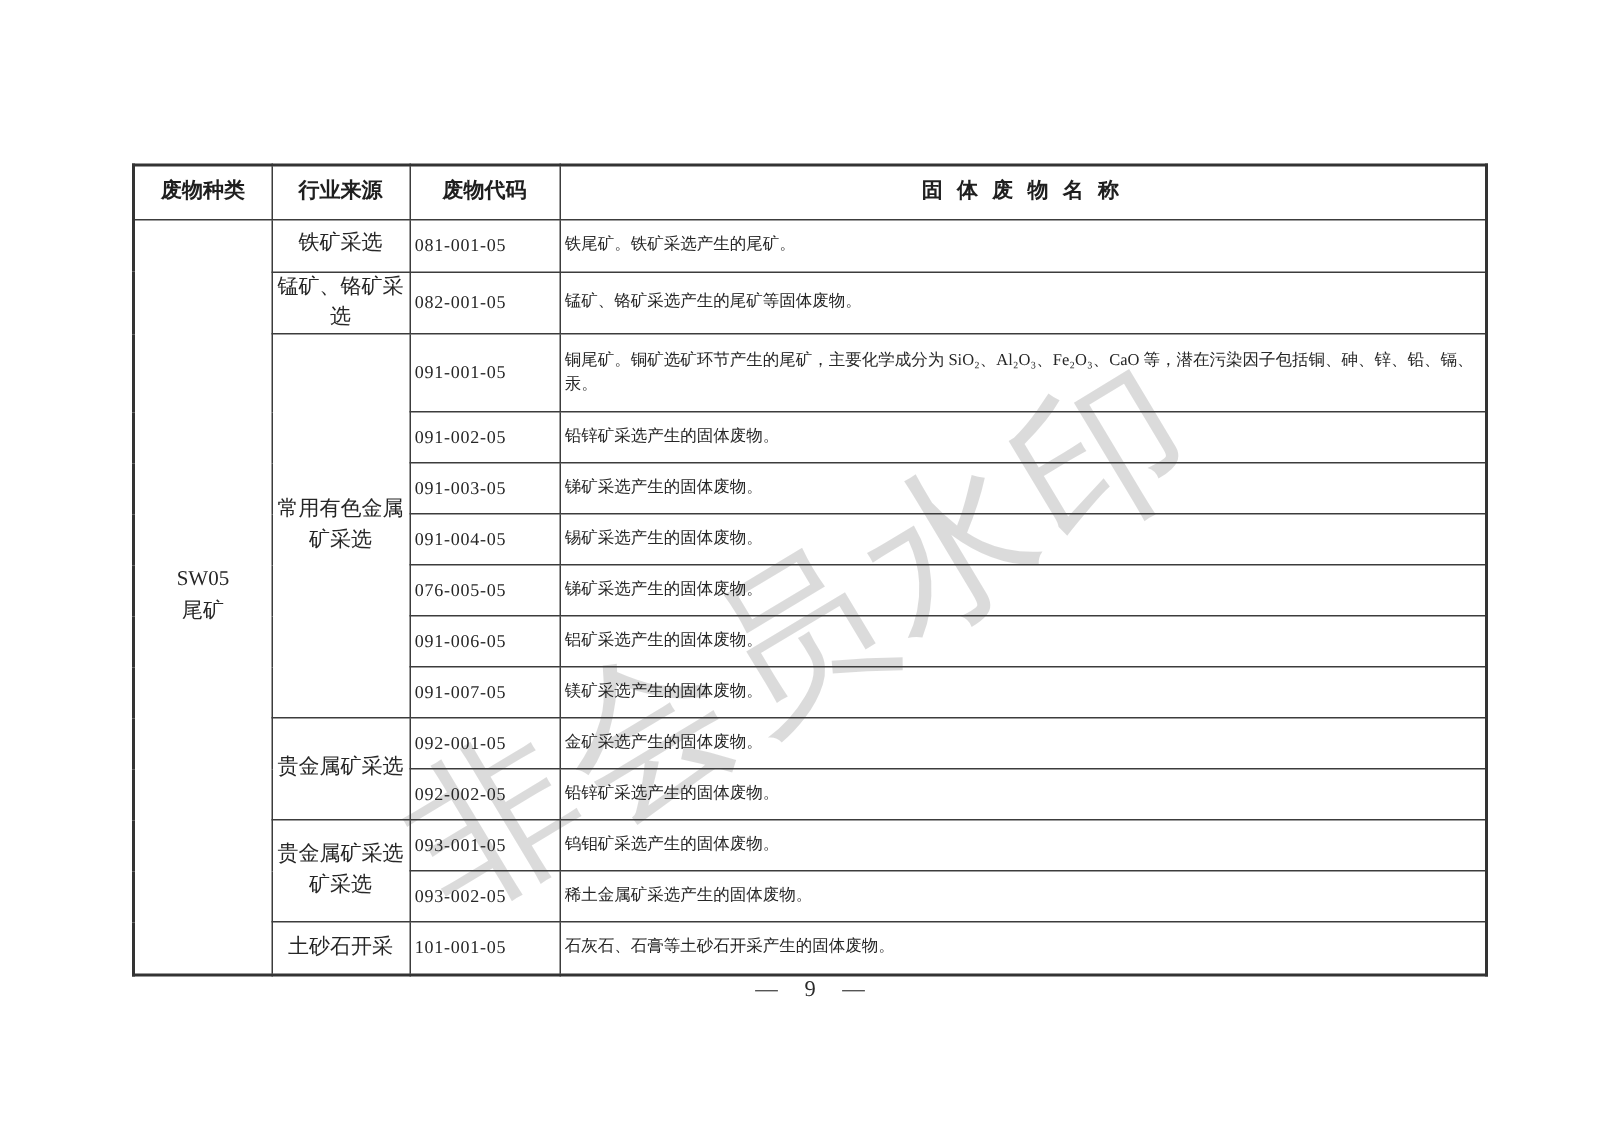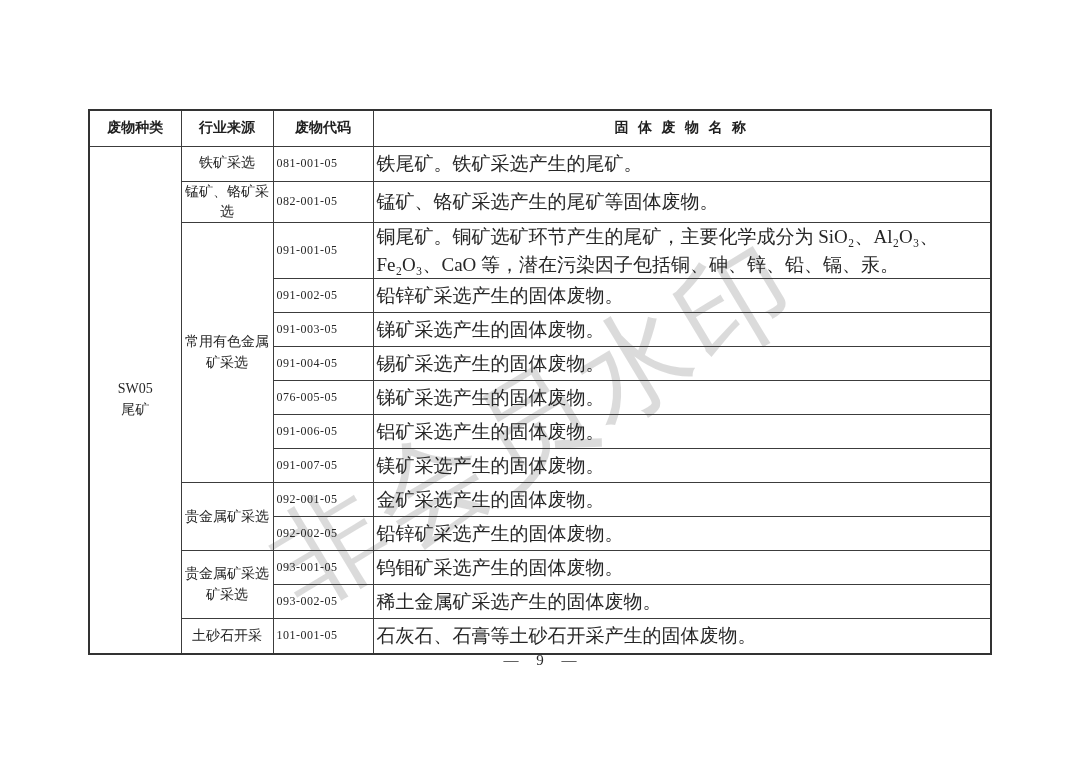--- a/index.html
+++ b/index.html
@@ -82,21 +82,21 @@
   td.cell-code {
     text-align: left;
     font-size: 12px;
     letter-spacing: 0.5px;
     margin-left: 48px;
   }
   td.cell-name {
     text-align: left;
     padding-left: 6px;
     padding-right: 6px;
-    font-size: 19px;
+    font-size: 11px;
   }
   
   .footer {
     position: absolute;
     left: 0;
     top: 652px;
     width: 1080px;
     text-align: center;
     font-size: 15px;
     color: #2a2a2a;

